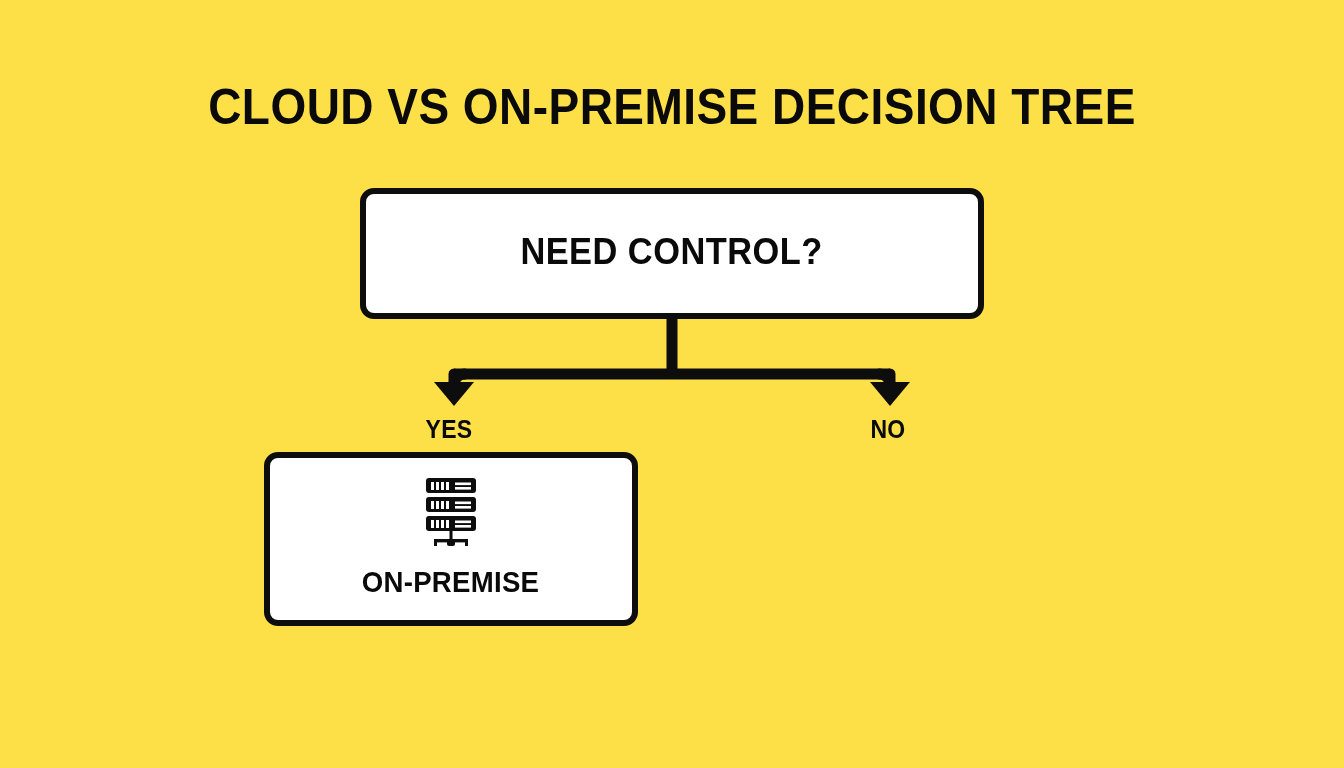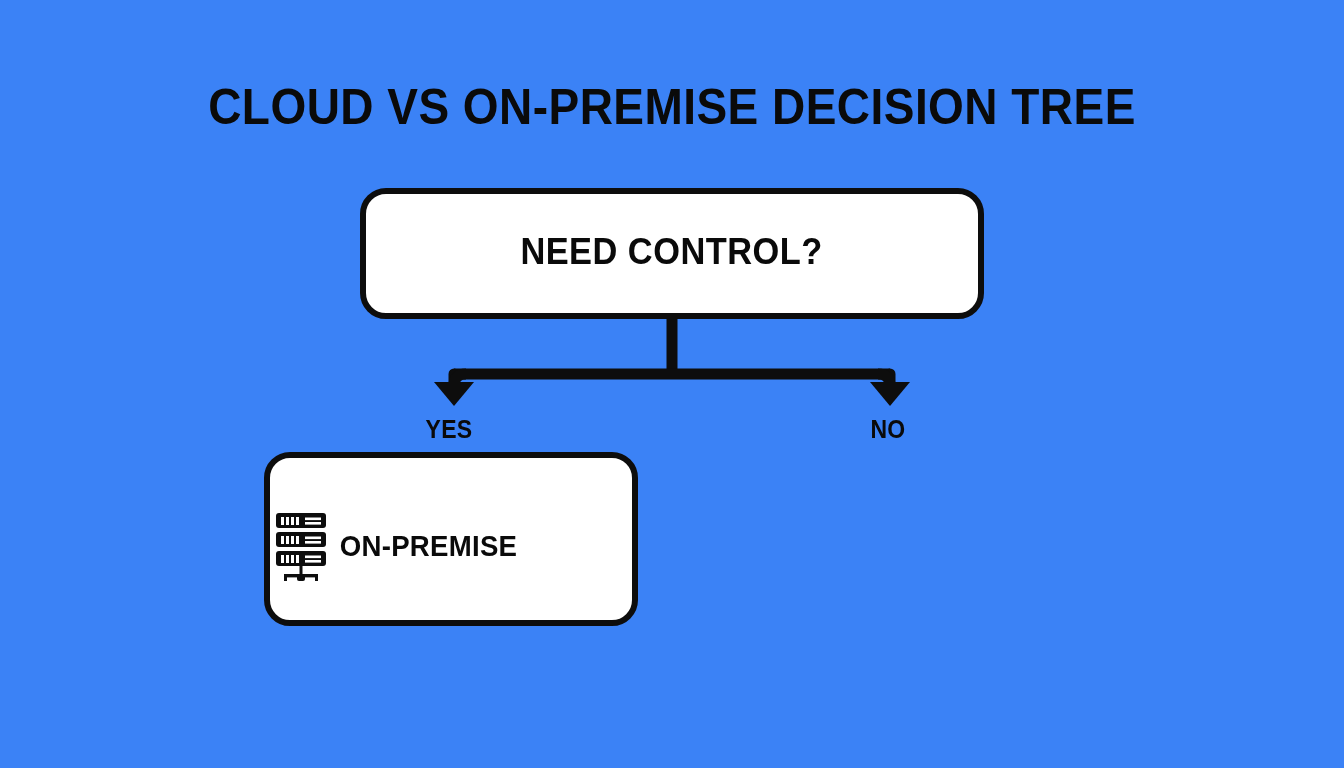--- a/index.html
+++ b/index.html
@@ -8,21 +8,21 @@
     padding: 0;
     background: #ffffff;
   }
   body {
     font-family: "Liberation Sans", "DejaVu Sans", sans-serif;
   }
   #canvas {
     position: relative;
     width: 1344px;
     height: 768px;
-    background: #3b82f6;
+    background: #fde047;
     overflow: hidden;
   }
 
   
   #title {
     position: absolute;
     left: 0;
     top: 78px;
     width: 1344px;
     text-align: center;
@@ -35,21 +35,21 @@
     transform-origin: center center;
     white-space: nowrap;
   }
 
   
   .node {
     position: absolute;
     box-sizing: border-box;
     background: #ffffff;
     border: 6px solid #0d0d0d;
-    border-radius: 26px;
+    border-radius: 14px;
   }
 
   
   #decision-box {
     left: 360px;
     top: 188px;
     width: 624px;
     height: 131px;
     display: flex;
     align-items: center;
@@ -64,21 +64,21 @@
     transform: scaleX(0.93);
     margin-top: -4px;
   }
 
   
   .outcome-box {
     width: 374px;
     height: 174px;
     top: 452px;
     display: flex;
-    flex-direction: row;
+    flex-direction: column;
     align-items: center;
     justify-content: flex-start;
   }
   #onprem-box { left: 264px; }
   #cloud-box  { left: 703px; }
 
   .outcome-icon-wrap {
     margin-top: 17px;
     height: 76px;
     display: flex;

